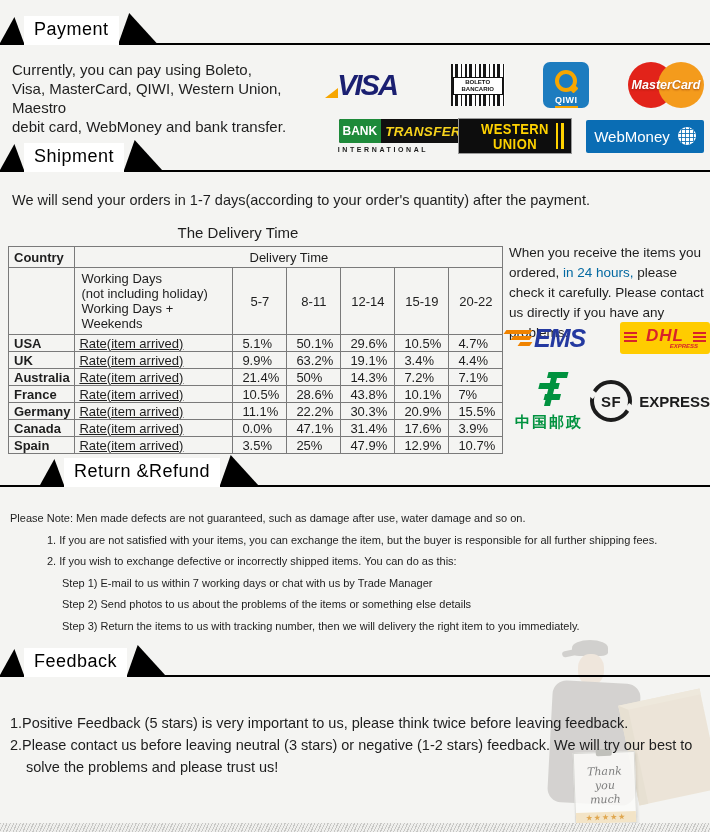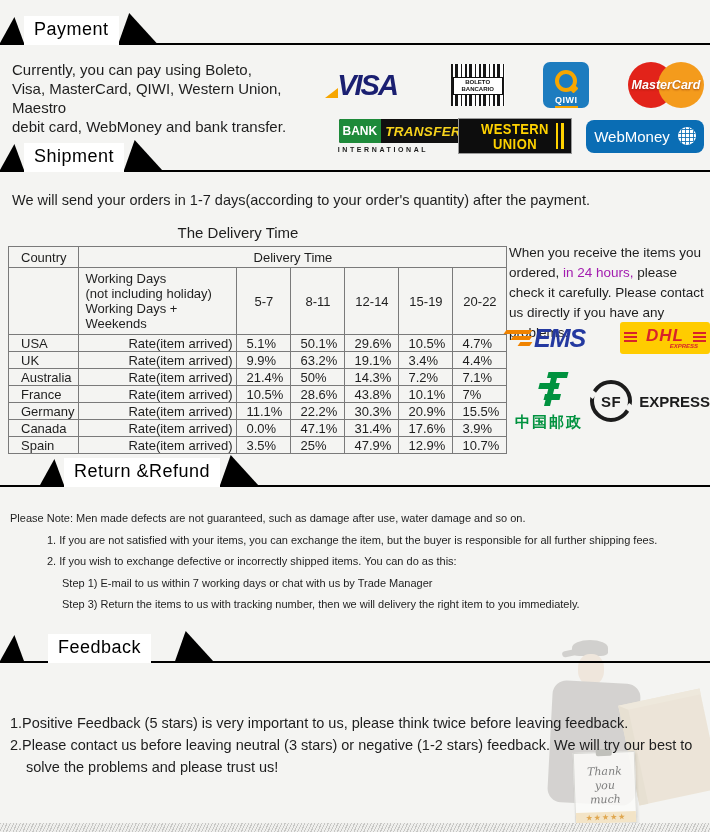--- a/index.html
+++ b/index.html
@@ -46,43 +46,43 @@
   .bank .bar{height:24px;width:122px;background:#101010;display:flex;align-items:stretch;border-radius:2px;overflow:hidden;margin-left:33px;}
   .bank .w1{background:#1e8a3a;color:#fff;font-weight:bold;font-size:12px;display:flex;align-items:center;padding:0 4px;}
   .bank .w2{color:#f6d21c;font-style:italic;font-weight:bold;font-size:13.5px;display:flex;align-items:center;padding-left:4px;letter-spacing:.3px;}
   .bank .sub{font-size:7px;letter-spacing:2.6px;color:#1a1a1a;font-weight:bold;margin-top:3px;}
 
   .wu{width:112px;height:34px;background:#0d0d0d;display:flex;align-items:center;justify-content:center;position:relative;border:1px solid #9a9a9a;}
   .wu .ln{color:#ffd200;font-weight:bold;font-size:13px;line-height:13px;text-align:center;letter-spacing:.4px;transform:scaleY(1.15);}
   .wu::after{content:"";position:absolute;right:7px;top:4px;bottom:4px;width:3px;background:#ffd200;}
   .wu::before{content:"";position:absolute;right:13px;top:4px;bottom:4px;width:2px;background:#ffd200;}
 
-  .wm{width:118px;height:33px;background:#0a6db4;display:flex;align-items:center;justify-content:center;gap:8px;border-radius:8px;}
+  .wm{width:118px;height:33px;background:#0a6db4;display:flex;align-items:center;justify-content:center;gap:8px;border-radius:2px;}
   .wm .t{color:#fff;font-size:15px;}
   .wm .globe{width:18px;height:18px;border-radius:50%;background:#fff;position:relative;overflow:hidden;}
   .wm .globe::before{content:"";position:absolute;inset:0;border-radius:50%;
     background:repeating-linear-gradient(0deg,transparent 0 3px,rgba(10,109,180,.85) 3px 4px),
                repeating-linear-gradient(90deg,transparent 0 3px,rgba(10,109,180,.85) 3px 4px);}
 
   
   .ship-intro{left:12px;top:192px;width:690px;font-size:14.5px;}
   .tbl-title{left:8px;top:224px;width:460px;text-align:center;font-size:15px;}
   .dtable{left:8px;top:246px;}
   table{border-collapse:collapse;background:transparent;}
   td{border:1px solid #7a7a7a;font-size:13px;padding:0 4px;color:#1e1e1e;}
   td.hdr{height:20px;}
   td.center{text-align:center;}
   td.wd{line-height:15px;padding:3px 6px;}
   td.rng{text-align:center;}
-  td.cty{height:16px;padding-left:12px;}
-  td.rl{text-align:right;}
+  td.cty{height:16px;padding-left:5px;font-weight:bold;}
+  td.rl{text-align:left;text-decoration:underline;}
   td.val{padding-left:9px;}
 
   .recv{left:509px;top:243px;width:200px;font-size:13.5px;line-height:20px;}
-  .recv .hl{color:#a21caf;}
+  .recv .hl{color:#0369a1;}
 
   .carriers{left:505px;top:322px;width:205px;}
   .car-row{display:flex;align-items:center;justify-content:space-between;}
   .car-row.r2{margin-top:16px;padding-left:10px;align-items:center;}
 
   .ems{display:flex;align-items:center;gap:3px;}
   .ems .wing i{display:block;height:4px;background:#f08300;margin:2px 0 2px auto;transform:skewX(-35deg);}
   .ems .wing .b1{width:26px;}
   .ems .wing .b2{width:19px;}
   .ems .wing .b3{width:12px;}
@@ -358,25 +358,26 @@
   <span class="tri-r"></span>
   <span class="rule"></span>
 </div>
 
 <div class="layer ret-text">
   <div>Please Note: Men made defects are not guaranteed, such as damage after use, water  damage and so on.</div>
   <div class="hang">1. If you are not satisfied with your items, you can exchange the item, but the buyer is responsible for all further shipping fees.</div>
   <div class="hang">2. If you wish to exchange defective or incorrectly shipped items. You can do as this:</div>
   <div class="steps">
     <div>Step 1) E-mail to us within 7 working days or chat with us by Trade Manager</div>
+    <div>Step 2) Send photos to us about the problems of the items or something else details</div>
     <div>Step 3) Return the items to us with tracking number, then we will delivery the right item to you immediately.</div>
   </div>
 </div>
 
-<div class="ribbon" style="top:630px;gap:24px;">
+<div class="ribbon" style="top:644px;">
   <span class="tri-l"></span>
   <span class="lbl">Feedback</span>
   <span class="tri-r"></span>
   <span class="rule"></span>
 </div>
 
 <div class="layer fb-text">
   <div class="hang">1.Positive Feedback (5 stars) is very important to us, please think twice before leaving feedback.</div>
   <div class="hang">2.Please contact us before leaving neutral (3 stars) or negative (1-2 stars) feedback. We will try our best to solve the problems and please trust us!</div>
 </div>

